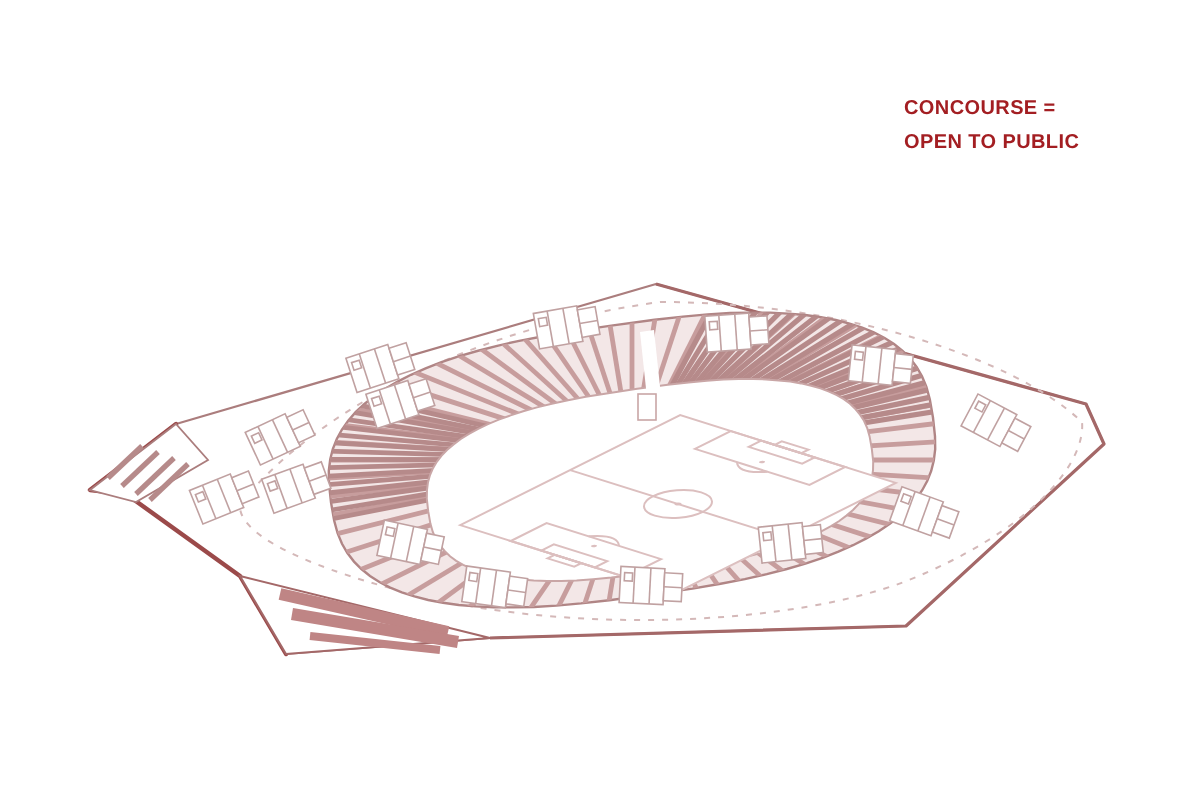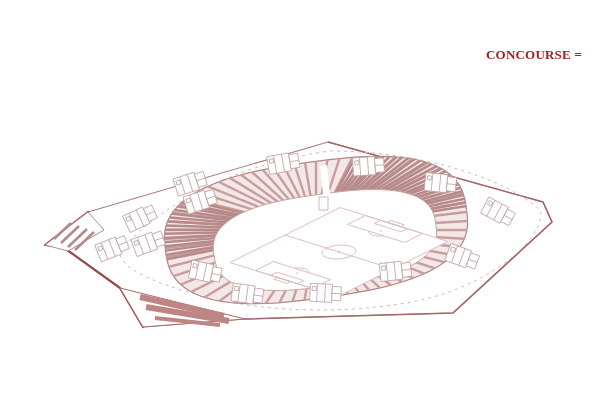--- a/index.html
+++ b/index.html
@@ -15,22 +15,22 @@
   .plaza{fill:#ffffff;stroke:var(--outline-medium,#a46868);stroke-width:1;}
   .plaza-stripe{stroke:var(--plaza-stripe,#bf8585);stroke-linecap:butt;}
   .ringpath{fill:none;stroke:var(--dashed,#d4b8b8);stroke-width:1;stroke-dasharray:3 4;}
   .bowl-outer{fill:var(--bowl-fill,#f3e7e7);stroke:#b08585;stroke-width:1.2;}
   .bowl-inner{fill:#ffffff;stroke:var(--inner-edge,#c9a6a6);stroke-width:1;}
   .vomitory{fill:#ffffff;}
   .vom-box{fill:#ffffff;stroke:var(--inner-edge,#c9a6a6);stroke-width:.8;}
   .pitch-shape{stroke:var(--pitch-line,#dcbfbf);stroke-width:1;fill:none;vector-effect:non-scaling-stroke;}
   .pitch-field{fill:#ffffff;}
   .pitch-spot{fill:var(--pitch-line,#dcbfbf);stroke:none;}
-  .annotation{position:absolute;left:486px;top:46px;color:var(--annotation,#a31e22);
-      font-weight:bold;font-size:13px;line-height:17px;letter-spacing:.2px;white-space:nowrap;font-family:Liberation Serif, serif;}
+  .annotation{position:absolute;left:452px;top:46px;color:var(--annotation,#a31e22);
+      font-weight:bold;font-size:10px;line-height:17px;letter-spacing:.2px;white-space:nowrap;}
   .annotation span{display:block;}
 </style>
 </head>
 <body>
 
 <div class="stage">
   <svg width="600" height="400" viewBox="0 0 600 400">
 
     <polygon class="ground" points="45,245 88,212 328,142 543,202 552,222 453,313 245,319 143,327 120,288 63,247"></polygon>
 
@@ -302,14 +302,15 @@
           <line x1="-8" y1="-9" x2="-8" y2="9"></line>
           <line x1="0" y1="-9" x2="0" y2="9"></line>
           <line x1="7" y1="0" x2="16" y2="0"></line>
           <rect x="-13" y="-6" width="4" height="4" fill="none"></rect>
         </g>
       </g>
   </svg>
 
   <div class="annotation">
     <span>CONCOURSE =</span>
+    <span>OPEN TO PUBLIC</span>
   </div>
 </div>
 
 </body></html>

